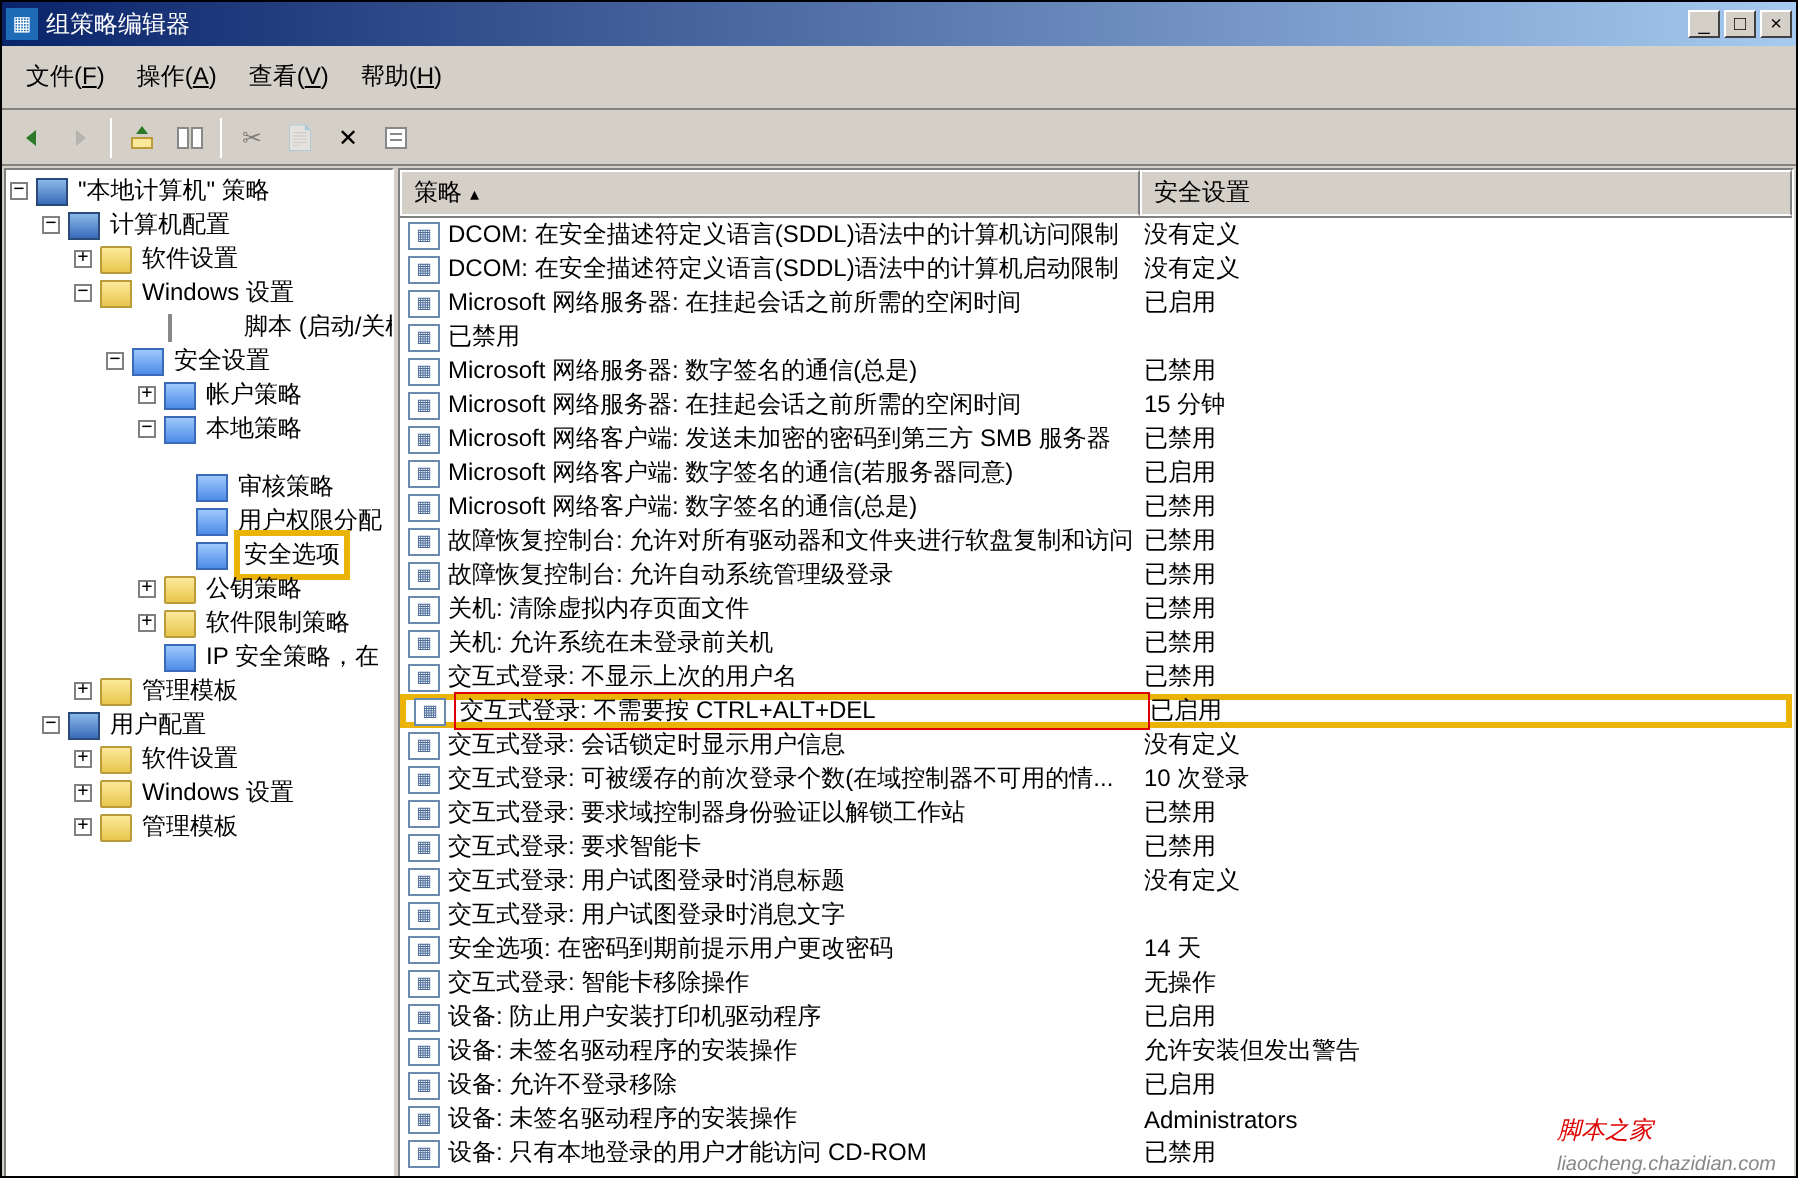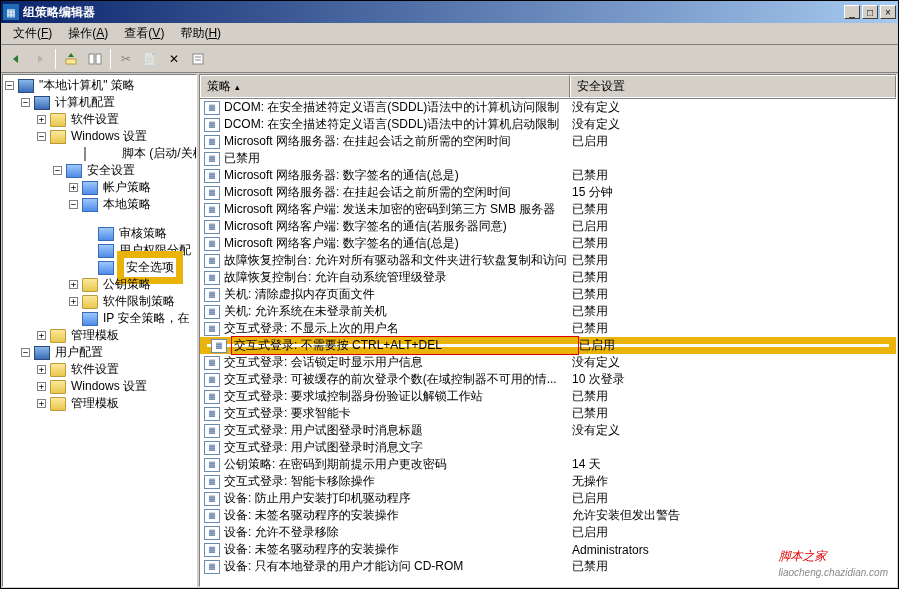--- a/index.html
+++ b/index.html
@@ -1,43 +1,43 @@
 <!DOCTYPE html>
 <html><head>
 <meta charset="utf-8">
 <style>
 *{box-sizing:border-box;margin:0;padding:0;font-family:"SimSun","Microsoft YaHei",sans-serif;font-size:12px;user-select:none}
 body{background:#d4d0c8;width:899px;height:589px;overflow:hidden;border:1px solid #000}
 .titlebar{background:linear-gradient(to right,#0a246a,#a6caf0);height:22px;display:flex;align-items:center;padding:0 2px;color:#fff}
 .titlebar .icon{width:16px;height:16px;background:#1e6bb8;margin-right:4px;display:flex;align-items:center;justify-content:center;font-size:10px}
-.titlebar .title{flex:1;font-weight:bold}
+.titlebar .title{flex:1;font-weight:normal}
 .titlebtns{display:flex;gap:2px}
 .titlebtn{width:16px;height:14px;background:#d4d0c8;border:1px solid #fff;border-right-color:#404040;border-bottom-color:#404040;display:flex;align-items:center;justify-content:center;font-size:10px;color:#000;font-family:Arial}
-.menubar{background:#d4d0c8;height:22px;display:flex;align-items:center;padding:0 4px;border-bottom:1px solid #808080}
+.menubar{background:#d4d0c8;height:32px;display:flex;align-items:center;padding:0 4px;border-bottom:1px solid #808080}
 .menuitem{padding:2px 8px;cursor:default}
 .menuitem u{text-decoration:underline}
 .toolbar{background:#d4d0c8;height:28px;display:flex;align-items:center;padding:0 4px;gap:2px;border-bottom:1px solid #808080}
 .tbtn{width:22px;height:22px;display:flex;align-items:center;justify-content:center;border:1px solid transparent}
 .tbtn.disabled{opacity:0.4}
 .tsep{width:1px;height:20px;background:#808080;margin:0 2px;border-right:1px solid #fff}
 .main{display:flex;height:515px}
 .treepane{width:195px;border:1px solid #808080;border-right-color:#fff;border-bottom-color:#fff;margin:1px;background:#fff;overflow:auto;position:relative}
 .listpane{flex:1;border:1px solid #808080;border-right-color:#fff;border-bottom-color:#fff;margin:1px;background:#fff;overflow:auto;position:relative}
 .tree{padding:2px}
 .node{white-space:nowrap;display:flex;align-items:center;height:17px}
 .expbtn{width:9px;height:9px;border:1px solid #808080;margin-right:4px;display:inline-flex;align-items:center;justify-content:center;font-size:9px;line-height:1;font-family:monospace;background:#fff}
 .expsp{width:13px;display:inline-block}
 .nicon{width:16px;height:14px;margin-right:3px;display:inline-block;vertical-align:middle}
 .folder{background:linear-gradient(#fce89a,#e8c74e);border:1px solid #ba9b3a;border-radius:1px}
 .folder-open{background:linear-gradient(#fce89a,#e8c74e);border:1px solid #ba9b3a}
 .blue-folder{background:linear-gradient(#9ec8fc,#4e8ce8);border:1px solid #3a6bba}
 .scripticon{background:#fff;border:1px solid #888;position:relative}
 .nodeicon{background:linear-gradient(#8ab8e8,#3a6bba);border:1px solid #2a4b7a}
 .node span.lbl{padding:1px 2px}
-.hl{border:7px solid #eab308;padding:0 2px}
+.hl{border:3px solid #eab308;padding:0 2px}
 .listheader{display:flex;background:#d4d0c8;position:sticky;top:0;border-bottom:1px solid #808080}
 .lh-col{padding:2px 6px;border-right:1px solid #808080;border-bottom:1px solid #fff;border-top:1px solid #fff;border-left:1px solid #fff}
 .lh-col:first-child{width:370px}
 .lh-col.sort::after{content:"▴";margin-left:4px;font-size:9px}
 .row{display:flex;height:17px;align-items:center;padding-left:4px;white-space:nowrap}
 .row .ricon{width:16px;height:14px;margin-right:4px;background:#fff;border:1px solid #6a8ab0;display:inline-flex;align-items:center;justify-content:center;font-size:8px;color:#4a6a9a}
 .row .rtext{width:348px;overflow:hidden;text-overflow:ellipsis}
 .row .rval{flex:1}
 .row.hl .rtext{border:1px solid #d00;padding:0 2px}
 .watermark{position:absolute;right:8px;bottom:8px;color:#e00000;font-size:28px;font-family:"KaiTi","STKaiti",serif;font-style:italic;text-shadow:1px 1px 0 #fff;pointer-events:none}
@@ -305,21 +305,21 @@
           <span class="rtext">交互式登录: 用户试图登录时消息标题</span>
           <span class="rval">没有定义</span>
         </div>
         <div class="row">
           <span class="ricon">▦</span>
           <span class="rtext">交互式登录: 用户试图登录时消息文字</span>
           <span class="rval"></span>
         </div>
         <div class="row">
           <span class="ricon">▦</span>
-          <span class="rtext">公钥策略: 在密码到期前提示用户更改密码</span>
+          <span class="rtext">安全选项: 在密码到期前提示用户更改密码</span>
           <span class="rval">14 天</span>
         </div>
         <div class="row">
           <span class="ricon">▦</span>
           <span class="rtext">交互式登录: 智能卡移除操作</span>
           <span class="rval">无操作</span>
         </div>
         <div class="row">
           <span class="ricon">▦</span>
           <span class="rtext">设备: 防止用户安装打印机驱动程序</span>

